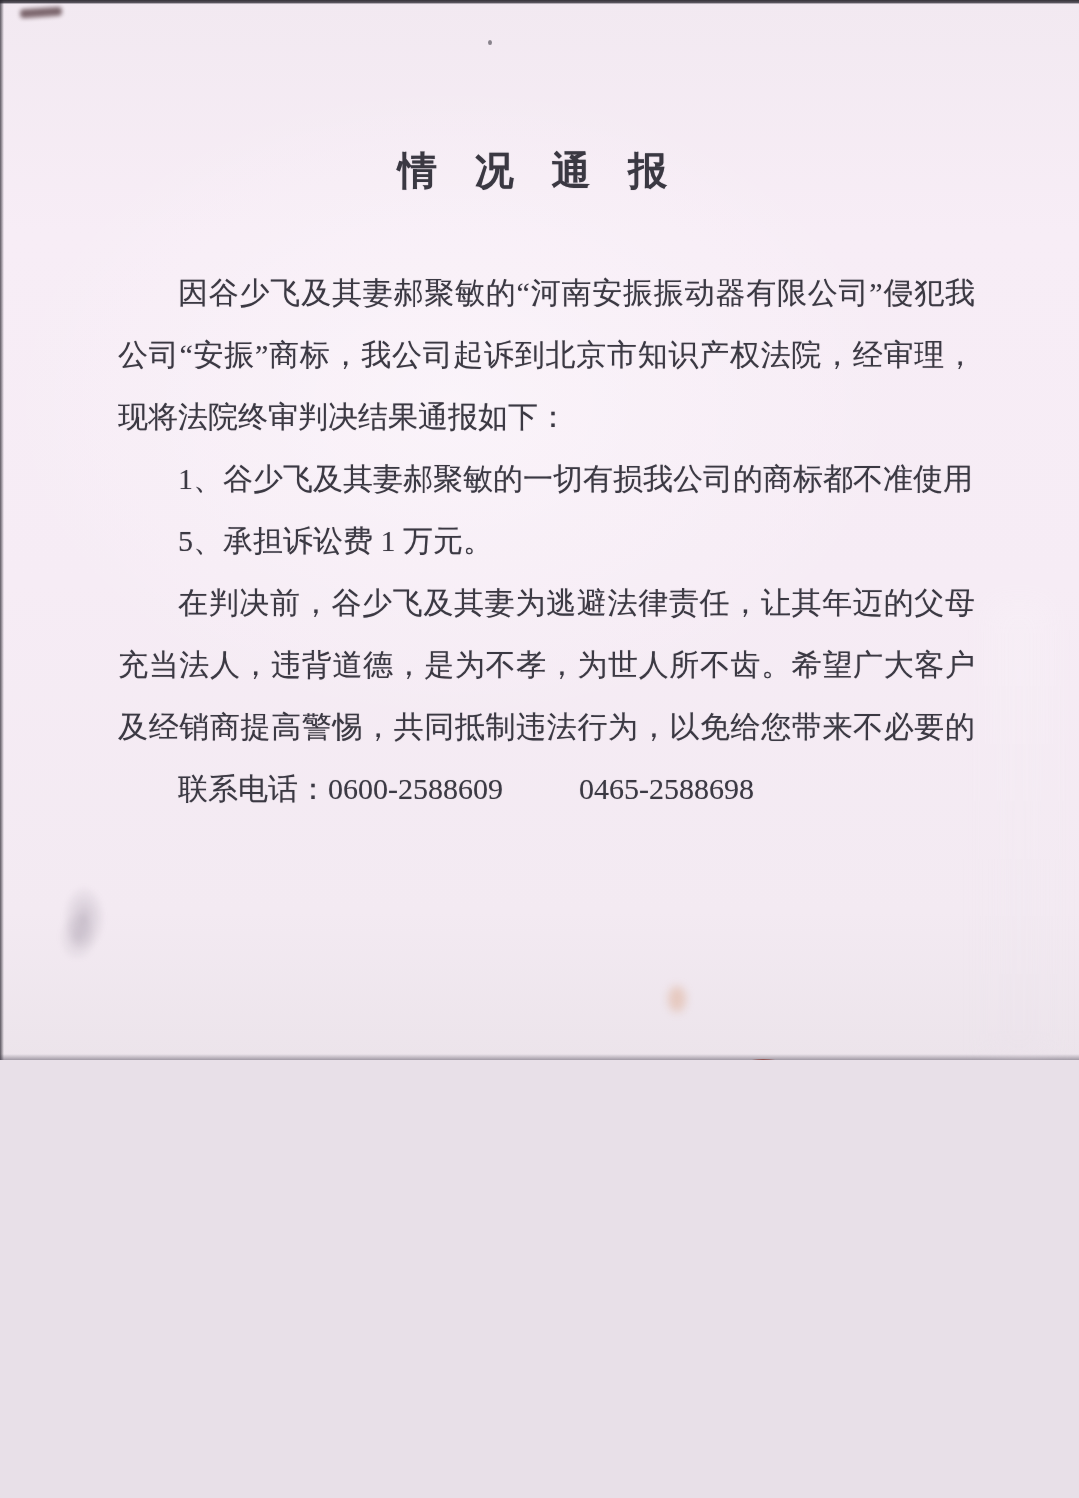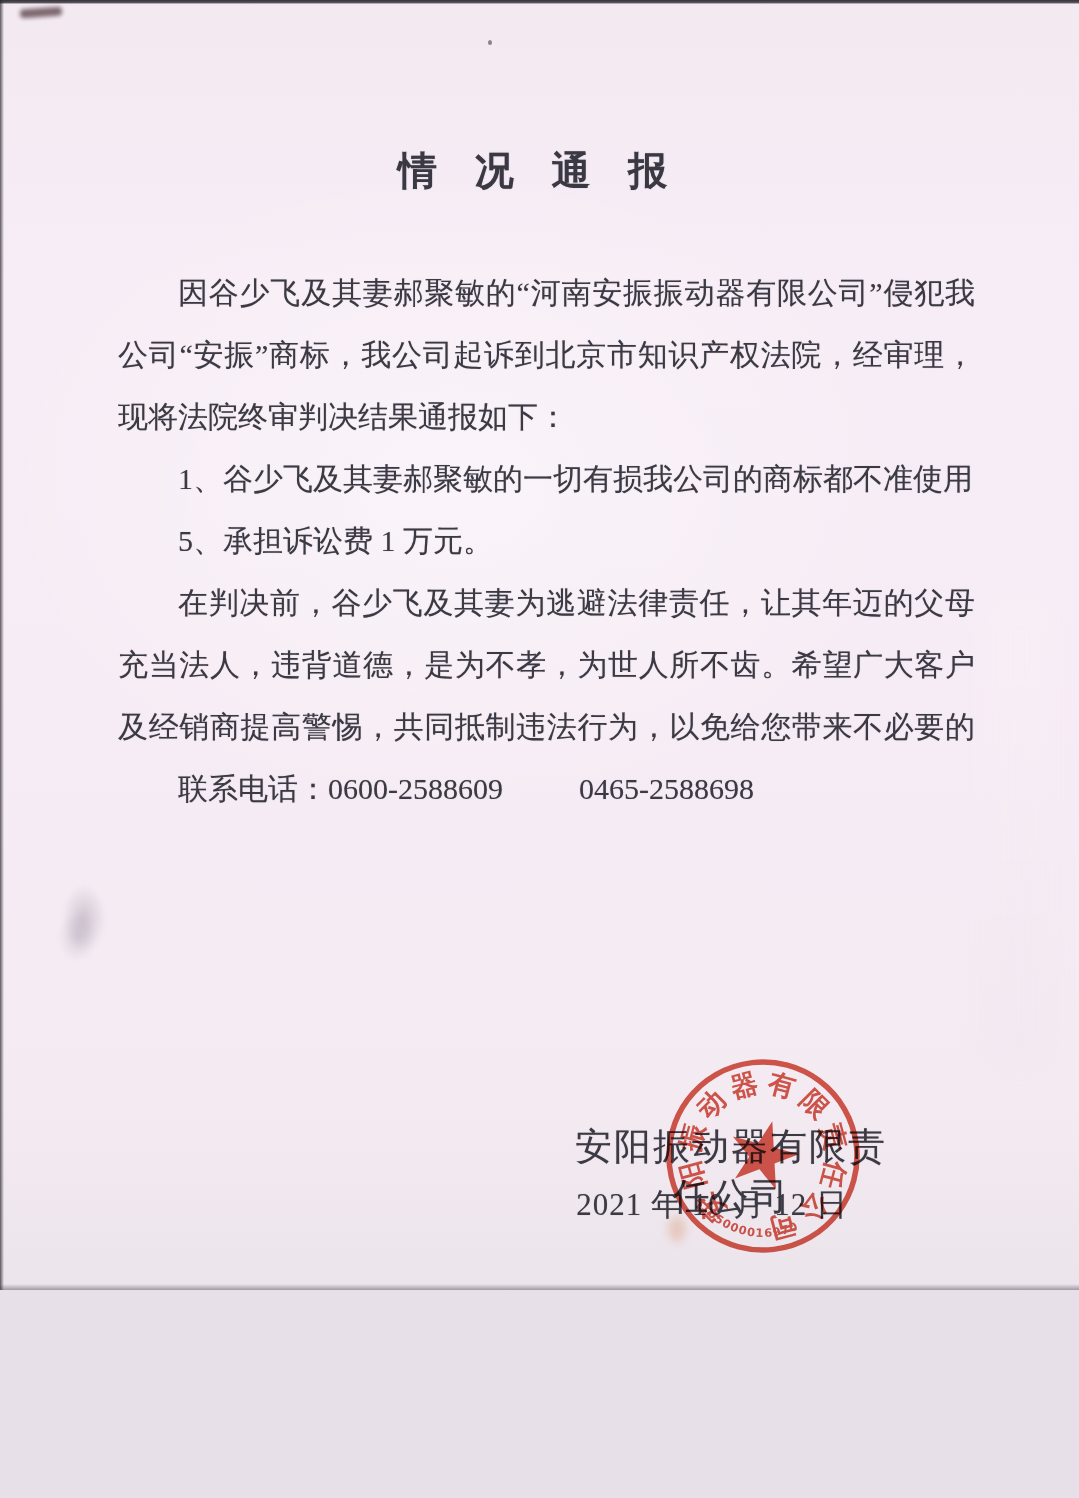--- a/index.html
+++ b/index.html
@@ -1,18 +1,18 @@
 <!DOCTYPE html>
 <html><head>
 <meta charset="utf-8">
 <style>
   html,body{margin:0;padding:0;background:#e8e0e8;}
   .page{
     position:relative;
-    width:1079px;height:1290px;
+    width:1079px;height:1060px;
     margin:0 auto;
     overflow:hidden;
     background:
       radial-gradient(ellipse 700px 500px at 42% 38%, rgba(255,252,255,.45) 0%, rgba(255,252,255,0) 65%),
       linear-gradient(180deg,#f2e9f1 0%,#f7edf6 22%,#f6ecf5 55%,#f3eaf2 86%,#ece4eb 100%);
     font-family:"Liberation Serif","DejaVu Serif",serif;
     color:#3b3943;
   }
   
   .edge-top{position:absolute;top:0;left:0;right:0;height:4px;background:linear-gradient(180deg,#1f1d23 0%,#4a4650 70%,rgba(74,70,80,0) 100%);opacity:.9;}

